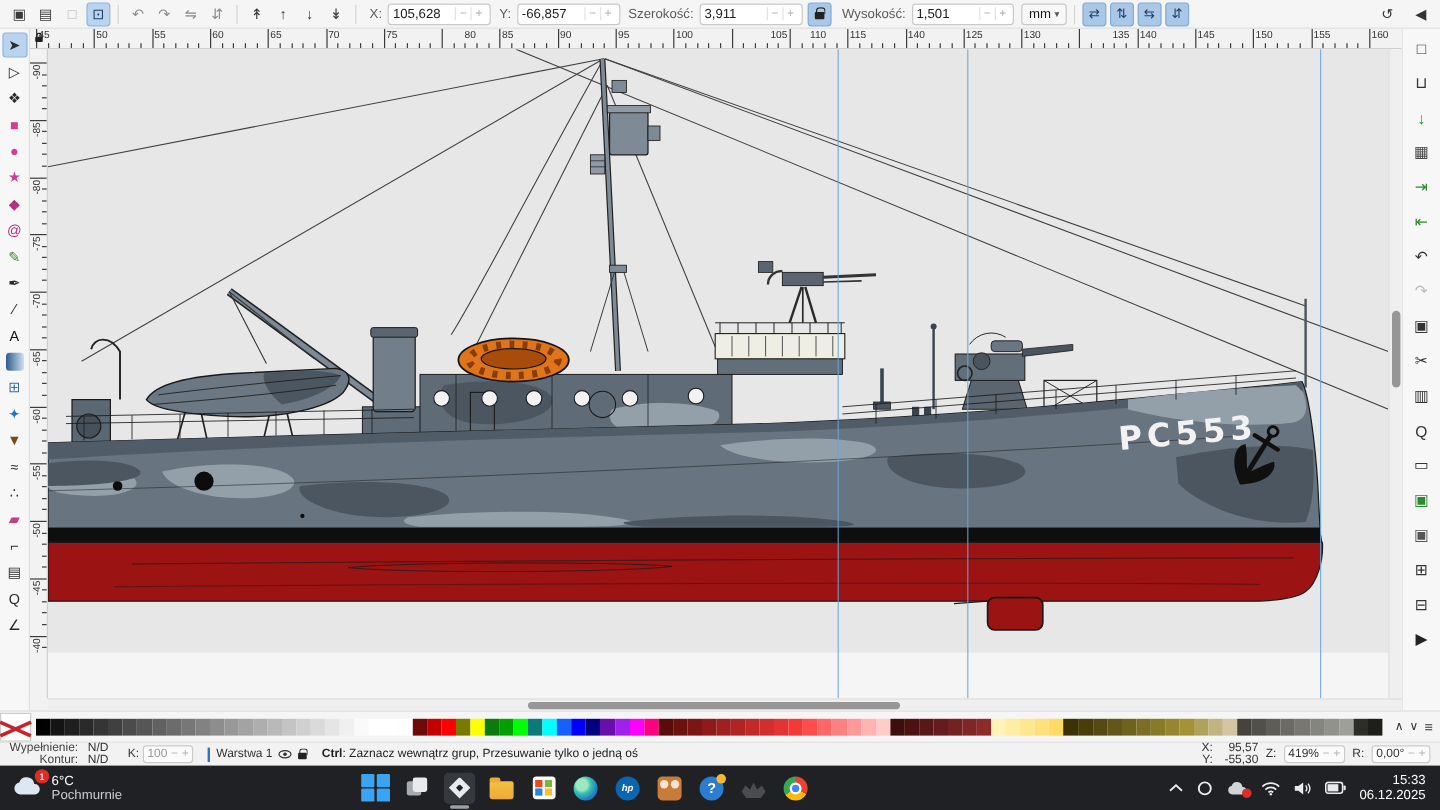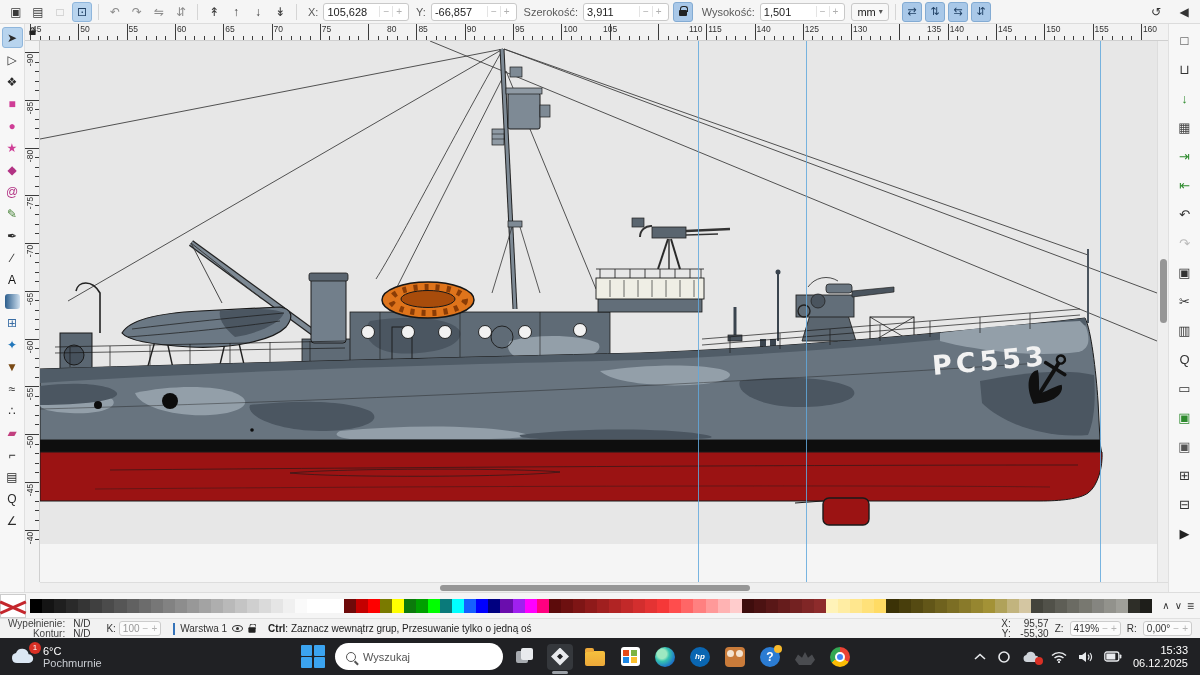--- a/index.html
+++ b/index.html
@@ -326,27 +326,27 @@
             <span class="rt-tick" style="left: 507.32px; height: 4px;"></span>
             <span class="rt-tick" style="left: 516.98px; height: 4px;"></span>
             <span class="rt-tick" style="left: 526.64px; height: 4px;"></span>
             <span class="rt-tick" style="left: 536.3px; height: 16px;"></span>
             <span class="rt-label" style="left: 538.3px;">100</span>
             <span class="rt-tick" style="left: 545.96px; height: 4px;"></span>
             <span class="rt-tick" style="left: 555.62px; height: 4px;"></span>
             <span class="rt-tick" style="left: 565.28px; height: 4px;"></span>
             <span class="rt-tick" style="left: 574.94px; height: 4px;"></span>
             <span class="rt-tick" style="left: 584.6px; height: 16px;"></span>
-            <span class="rt-label" style="left: 562px; padding-left: 16px;">105</span>
+            <span class="rt-label" style="left: 601px; padding-left: 16px;">105</span>
             <span class="rt-tick" style="left: 594.26px; height: 4px;"></span>
             <span class="rt-tick" style="left: 603.92px; height: 4px;"></span>
             <span class="rt-tick" style="left: 613.58px; height: 4px;"></span>
             <span class="rt-tick" style="left: 623.24px; height: 4px;"></span>
             <span class="rt-tick" style="left: 632.9px; height: 16px;"></span>
-            <span class="rt-label" style="left: 664px;">110</span>
+            <span class="rt-label" style="left: 650px;">110</span>
             <span class="rt-tick" style="left: 642.56px; height: 4px;"></span>
             <span class="rt-tick" style="left: 652.22px; height: 4px;"></span>
             <span class="rt-tick" style="left: 661.88px; height: 4px;"></span>
             <span class="rt-tick" style="left: 671.54px; height: 4px;"></span>
             <span class="rt-tick" style="left: 681.2px; height: 16px;"></span>
             <span class="rt-label" style="left: 683.2px; text-align: center;">115</span>
             <span class="rt-tick" style="left: 690.86px; height: 4px;"></span>
             <span class="rt-tick" style="left: 700.52px; height: 4px;"></span>
             <span class="rt-tick" style="left: 710.18px; height: 4px;"></span>
             <span class="rt-tick" style="left: 719.84px; height: 4px;"></span>
@@ -890,24 +890,20 @@
     </div>
     <div class="tb-center">
       <span class="app-tile">
         <span class="start">
             <span></span>
             <span></span>
             <span></span>
             <span></span>
           </span>
       </span>
-      <span class="searchbox">
-        <span class="mag"></span>
-        <span>Wyszukaj</span>
-      </span>
       <span class="app-tile">
           <span class="taskview"></span>
         </span>
       <span class="app-tile active">
           <span class="ink-logo"></span>
         </span>
       <span class="app-tile">
           <span class="folder"></span>
         </span>
       <span class="app-tile">

